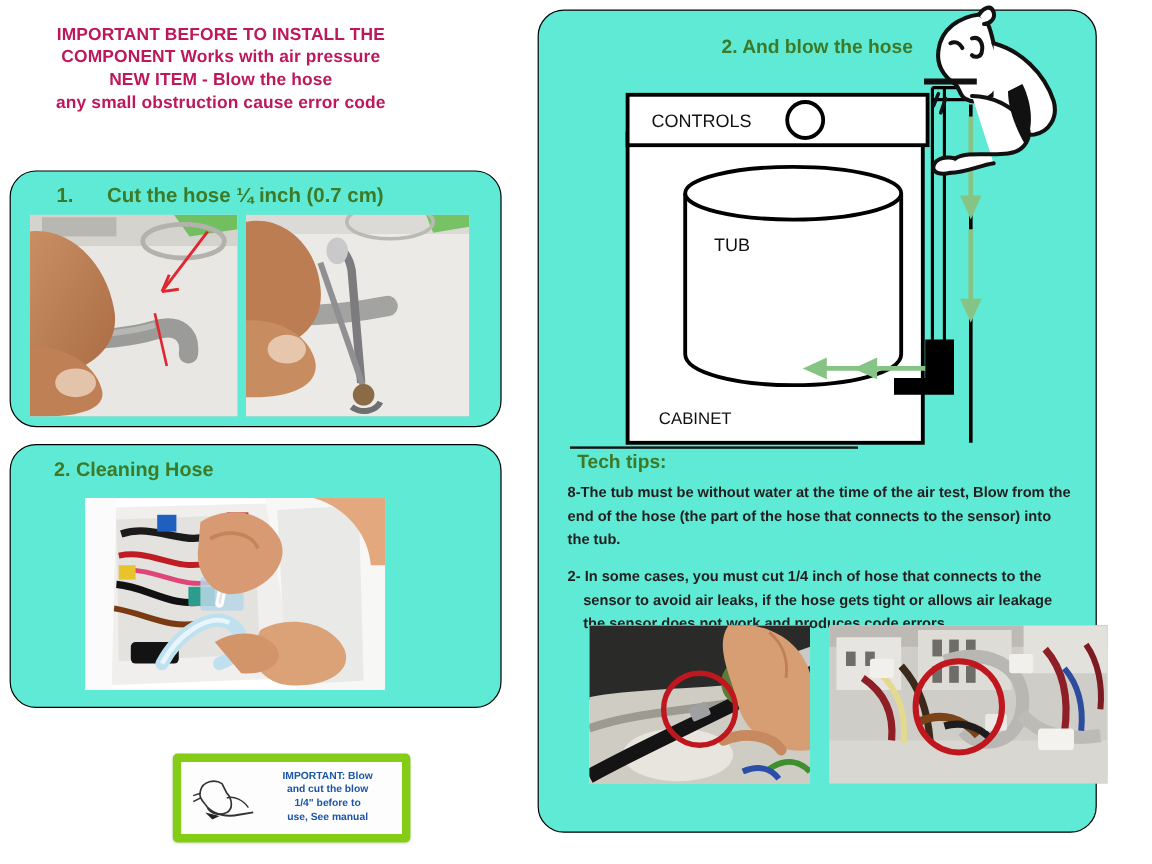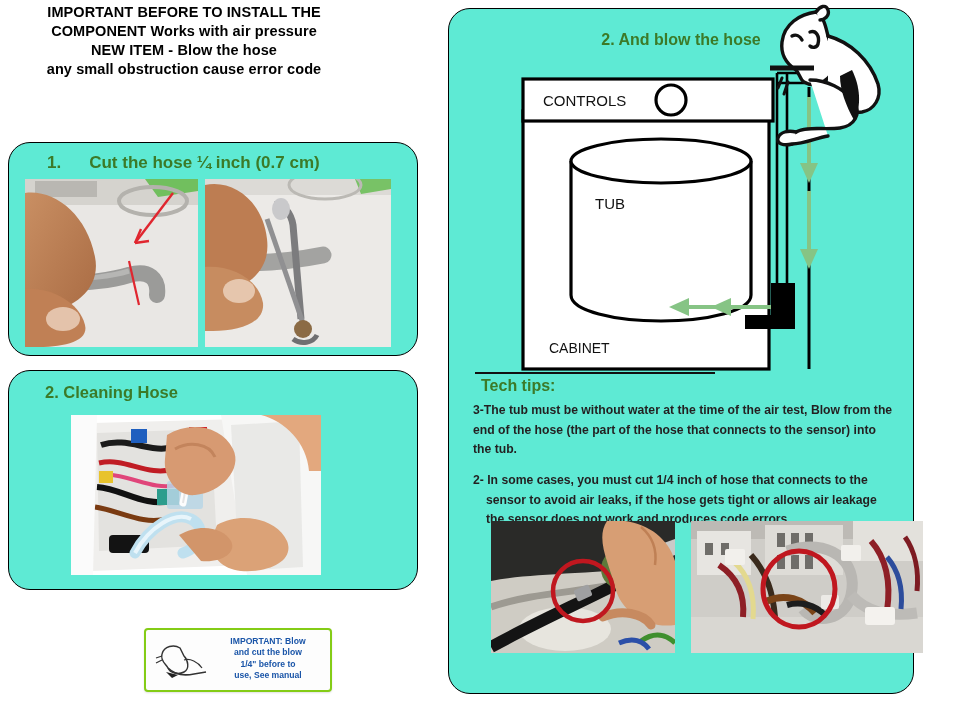--- a/index.html
+++ b/index.html
@@ -11,41 +11,41 @@
   .page{position:absolute;inset:0;}
 
   
   .panel{
     position:absolute;border:1.6px solid #000;border-radius:22px;background:#5eead4;text-decoration:underline;
   }
   .green-h{color:#3c7a28;font-weight:bold;}
 
   
   #header-block{
-    position:absolute;left:8px;top:3px;width:352px;
-    text-align:center;color:#000000;font-weight:bold;font-size:14.5px;
+    position:absolute;left:8px;top:20px;width:352px;
+    text-align:center;color:#be185d;font-weight:bold;font-size:14.5px;
     line-height:19px;letter-spacing:.1px;
   }
 
   #panel-cut{left:8px;top:142px;width:408px;height:212px;}
   #cut-title{
     position:absolute;left:38px;top:10px;font-size:17px;
   }
   #cut-title .num{margin-right:28px;}
   .photo{position:absolute;overflow:hidden;background:#cfcfcf;}
   #photo-cut-1{left:16px;top:36px;width:173px;height:168px;}
   #photo-cut-2{left:196px;top:36px;width:186px;height:168px;}
 
   #panel-clean{left:8px;top:370px;width:408px;height:218px;}
   #clean-title{position:absolute;left:36px;top:12px;font-size:16.5px;}
   #photo-clean{left:62px;top:44px;width:250px;height:160px;}
 
   #sticker{
     position:absolute;left:144px;top:628px;width:184px;height:60px;
-    border:2px solid #84cc16;border-radius:4px;background:#fdfdfd;
+    border:7px solid #84cc16;border-radius:4px;background:#fdfdfd;
     box-shadow:0 1px 2px rgba(0,0,0,.12);
   }
   #sticker-text{
     position:absolute;left:66px;top:6px;width:112px;text-align:center;
     color:#1a55a8;font-weight:bold;font-size:8.6px;line-height:11.4px;
   }
   #sticker-figure{position:absolute;left:8px;top:12px;width:56px;height:38px;}
 
   
   #panel-right{left:448px;top:8px;width:464px;height:684px;}
@@ -231,21 +231,21 @@
 
         <path d="M336 8 L300 8" stroke-width="4" fill="none"></path>
         <path d="M288 8 L308 -1 L308 17 Z" stroke="none"></path>
       </g>
       <text x="326" y="52" font-family="Liberation Sans, sans-serif" font-size="17" font-weight="bold" fill="#4e9a42">AIR</text>
     </svg>
 
     <div id="tip-underline"></div>
     <div id="tips-title" class="green-h">Tech tips:</div>
 
-    <div class="tip" id="tip-1">3-The tub must be without water at the time of the air test, Blow from the end of the hose (the part of the hose that connects to the sensor) into the tub.</div>
+    <div class="tip" id="tip-1">8-The tub must be without water at the time of the air test, Blow from the end of the hose (the part of the hose that connects to the sensor) into the tub.</div>
     <div class="tip" id="tip-2">
       <span>2- In some cases, you must cut 1/4 inch of hose that connects to the</span>
       <span class="ind">sensor to avoid air leaks, if the hose gets tight or allows air leakage</span>
       <span class="ind">the sensor does not work and produces code errors</span>
     </div>
 
     <div class="photo" id="photo-tip-1">
       <svg width="184" height="132" viewBox="0 0 184 132">
         <rect width="184" height="132" fill="#e7e6e2"></rect>
         <path d="M0 0 h184 v62 h-184 z" fill="#2a2a28"></path>

